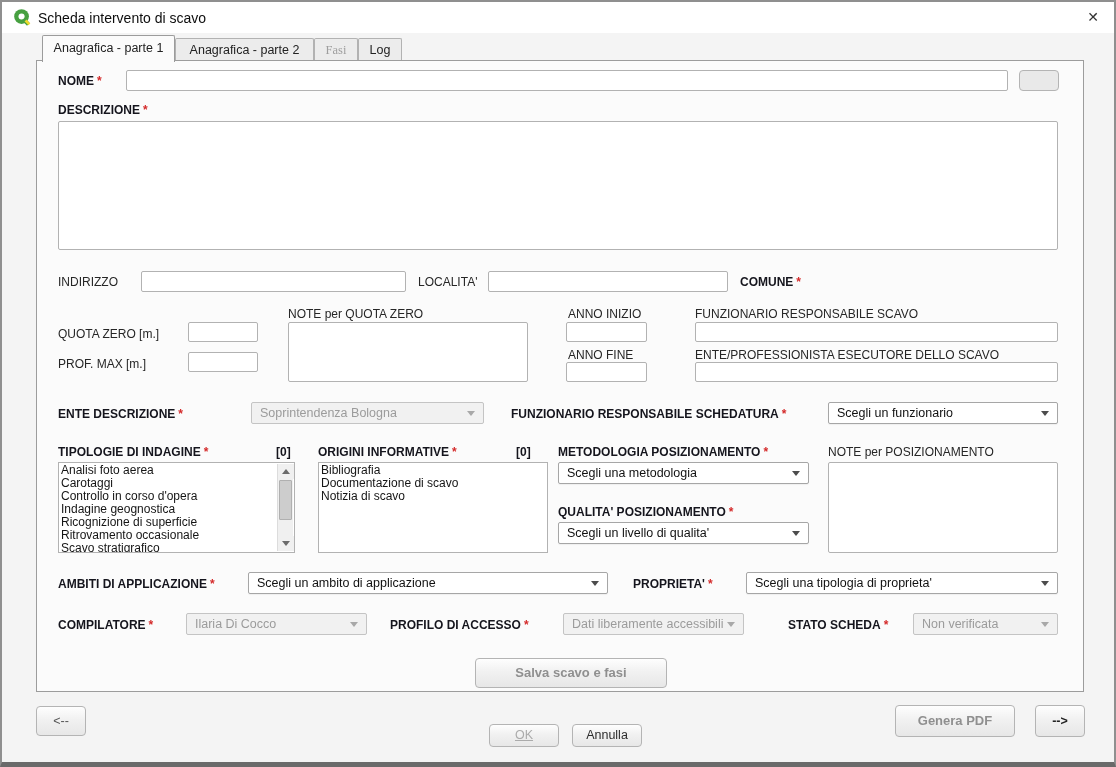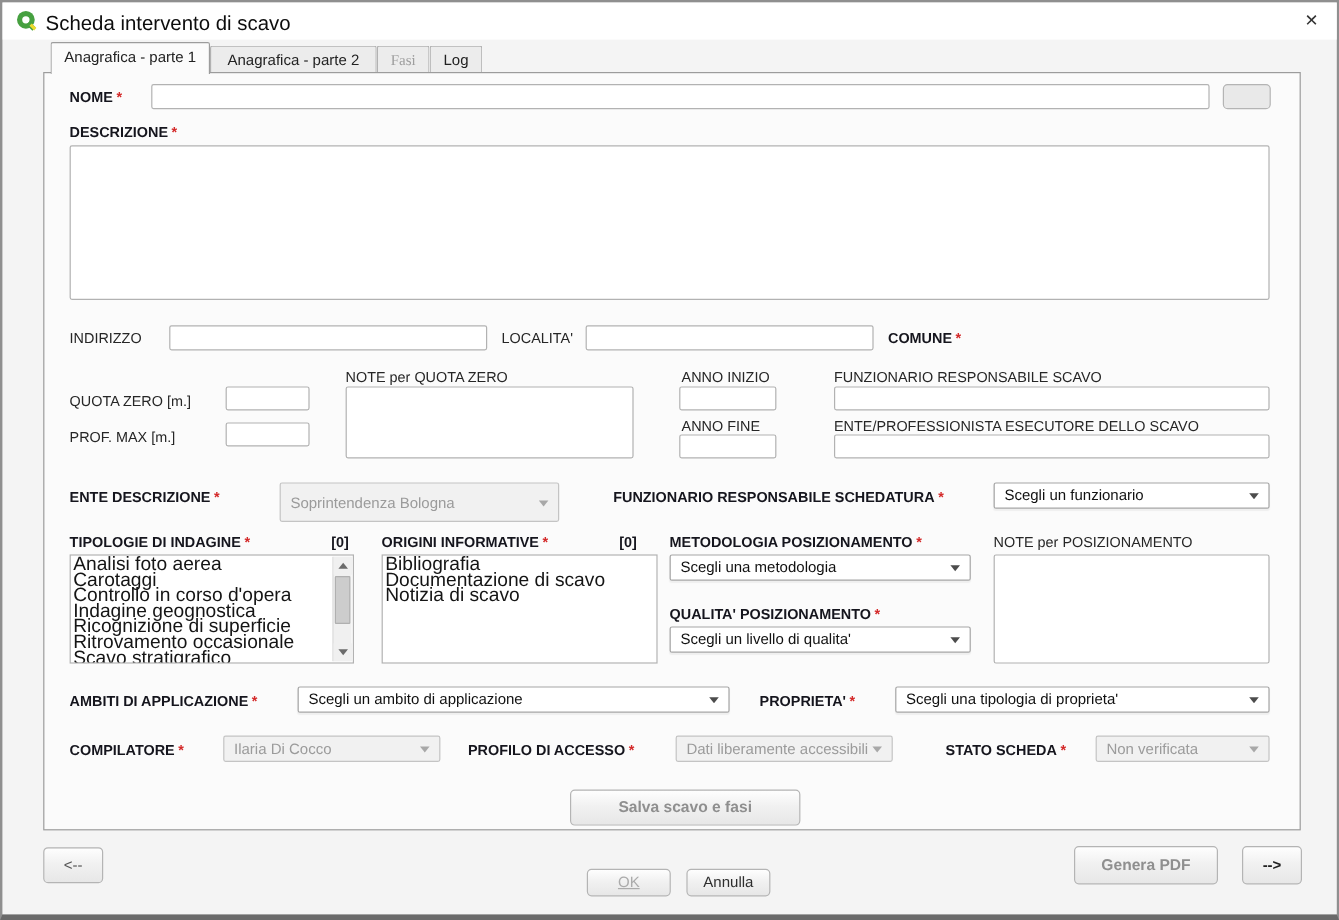--- a/index.html
+++ b/index.html
@@ -4,21 +4,21 @@
 <style>
   * { margin:0; padding:0; box-sizing:border-box; }
   html,body { background:#d4d4d4; }
   body { width:1116px; height:767px; font-family:"Liberation Sans",sans-serif; }
   .window {
     position:relative; width:1116px; height:767px; background:#f4f4f4;
     border:2px solid #8f8f8f; border-bottom:5px solid #6a6a6a; overflow:hidden;
   }
   .titlebar { position:absolute; left:0; top:0; width:100%; height:31px; background:#ffffff; }
   .titlebar .qicon { position:absolute; left:11px; top:6px; width:18px; height:18px; }
-  .titlebar .title { position:absolute; left:36px; top:8px; font-size:17px; color:#0d0d0d; }
+  .titlebar .title { position:absolute; left:36px; top:8px; font-size:14px; color:#0d0d0d; }
   .close-btn { position:absolute; right:8px; top:4px; width:26px; height:22px; text-align:center;
     line-height:22px; font-size:14px; color:#333; cursor:pointer; }
 
   
   .tab { position:absolute; top:36px; height:23px; background:#ececec; border:1px solid #b2b2b2;
     border-bottom:none; border-radius:2px 2px 0 0; font-size:12.5px; color:#222; text-align:center;
     line-height:22px; cursor:pointer; z-index:1; }
   .tab.active { top:33px; height:27px; background:#fbfbfb; border-color:#9c9c9c; line-height:25px; z-index:3; }
   .tab.disabled { color:#9e9e9e;font-family:Liberation Serif, serif; }
 
@@ -35,21 +35,21 @@
 
   .combo { position:absolute; background:#fff; border:1px solid #a6a6a6; border-radius:2px;
     font-size:12.5px; color:#111; padding:0 22px 0 8px; cursor:default;
     display:flex; align-items:center; white-space:nowrap; overflow:hidden;
     box-shadow:0 1px 1px rgba(0,0,0,.05); }
   .combo .arrow { position:absolute; right:8px; top:50%; margin-top:-2px; width:0; height:0;
     border-left:4px solid transparent; border-right:4px solid transparent; border-top:5px solid #4c4c4c; }
   .combo.disabled { background:#f1f1f1; color:#9b9b9b; border-color:#c4c4c4; box-shadow:none; }
   .combo.disabled .arrow { border-top-color:#a8a8a8; }
 
-  .listbox { position:absolute; background:#fff; border:1px solid #b2b2b2; font-size:16px;
+  .listbox { position:absolute; background:#fff; border:1px solid #b2b2b2; font-size:12px;
     color:#151515; overflow:hidden; padding:1px 2px; }
   .listbox .li { line-height:13px; white-space:nowrap; }
   .sb { position:absolute; top:1px; right:1px; bottom:1px; width:16px; background:#f0f0f0;
     border-left:1px solid #dcdcdc; }
   .sb-btn { position:absolute; left:0; width:16px; height:15px; background:#f0f0f0; }
   .sb-btn.up { top:0; } .sb-btn.down { bottom:0; }
   .tri-up { position:absolute; left:4px; top:5px; width:0; height:0;
     border-left:4px solid transparent; border-right:4px solid transparent; border-bottom:5px solid #6b6b6b; }
   .tri-down { position:absolute; left:4px; top:5px; width:0; height:0;
     border-left:4px solid transparent; border-right:4px solid transparent; border-top:5px solid #6b6b6b; }
@@ -108,21 +108,21 @@
     <input class="inp" style="left: 151px; top: 291px; width: 70px; height: 20px;">
     <textarea class="inp" style="left: 251px; top: 261px; width: 240px; height: 60px;"></textarea>
     <input class="inp" style="left: 529px; top: 261px; width: 81px; height: 20px;">
     <div class="lbl-reg" style="left:531px; top:287px;">ANNO FINE</div>
     <input class="inp" style="left: 529px; top: 301px; width: 81px; height: 20px;">
     <input class="inp" style="left: 658px; top: 261px; width: 363px; height: 20px;">
     <div class="lbl-reg" style="left:658px; top:287px;">ENTE/PROFESSIONISTA ESECUTORE DELLO SCAVO</div>
     <input class="inp" style="left: 658px; top: 301px; width: 363px; height: 20px;">
 
     <div class="lbl" style="left:21px; top:346px;"><span>ENTE DESCRIZIONE</span><span class="req">*</span></div>
-    <div class="combo disabled" style="left:196px; top:341px; width:233px; height:33px;">
+    <div class="combo disabled" style="left:214px; top:341px; width:233px; height:22px;">
       <span>Soprintendenza Bologna</span>
       <span class="arrow"></span>
     </div>
     <div class="lbl" style="left:474px; top:346px;"><span>FUNZIONARIO RESPONSABILE SCHEDATURA</span><span class="req">*</span></div>
     <div class="combo" style="left:791px; top:341px; width:230px; height:22px;">
       <span>Scegli un funzionario</span>
       <span class="arrow"></span>
     </div>
 
     <div class="lbl" style="left:21px; top:384px;"><span>TIPOLOGIE DI  INDAGINE</span><span class="req">*</span></div>

